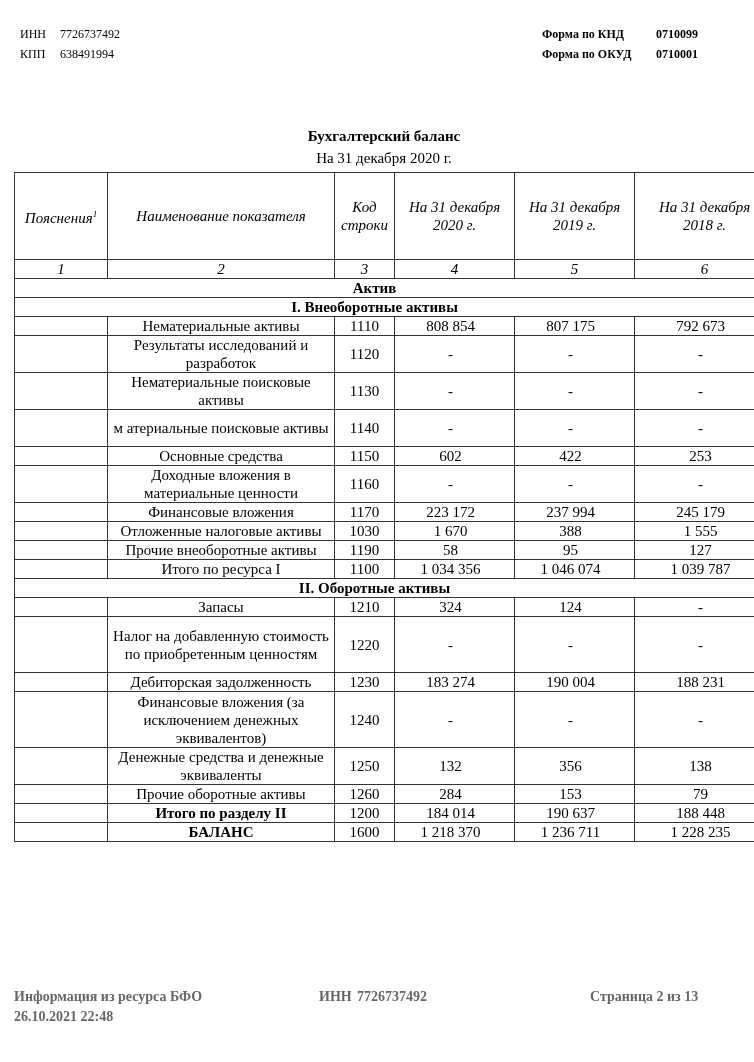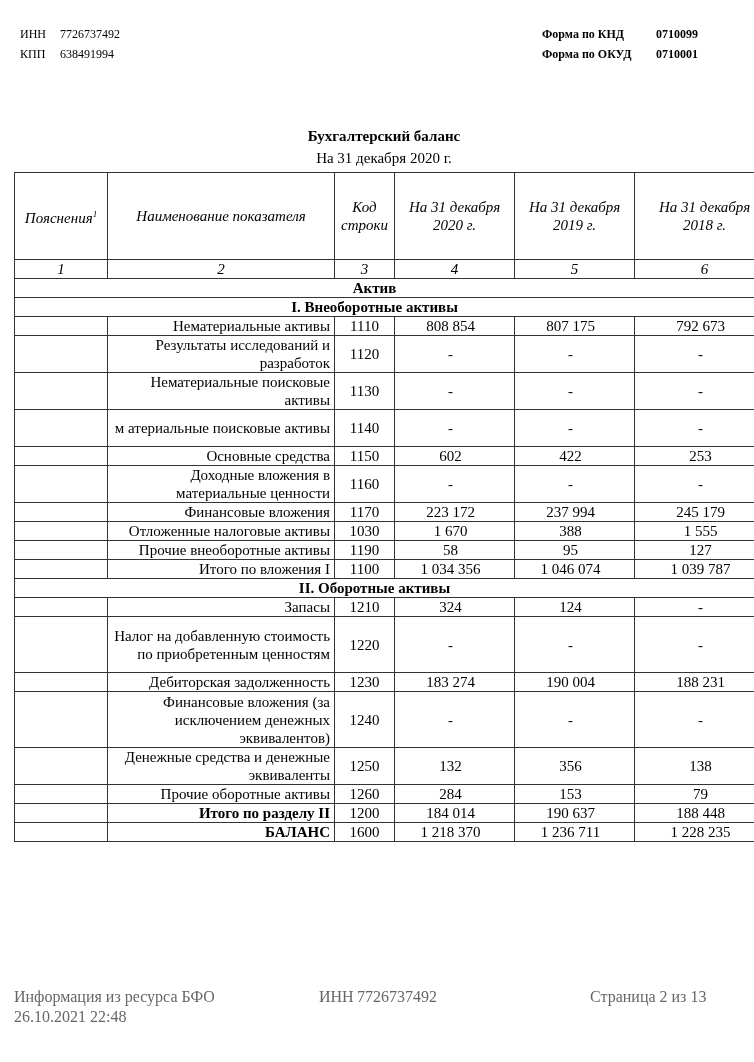--- a/index.html
+++ b/index.html
@@ -25,30 +25,30 @@
   table.bal col.c2 { width: 227px; }
   table.bal col.c3 { width: 60px; }
   table.bal col.c4 { width: 120px; }
   table.bal col.c5 { width: 120px; }
   table.bal col.c6 { width: 140px; }
   tr.head td { height: 78px; font-style: italic; text-align: center; font-size: 15px; }
   tr.head td.c1 { padding: 4px 2px; }
   tr.nums td { height: 18px; font-style: italic; text-align: center; }
   tr.sect td { height: 17px; font-weight: bold; text-align: center; padding: 0; }
   tr.sect td span { position: relative; left: -20px; text-align: right; }
-  td.name { text-align: right; }
+  td.name { text-align: center; }
   td.code, td.val { text-align: center; }
   td.val span { position: relative; left: -4px; }
   tr.bold td.name { font-weight: bold; }
   tr.r1 td { height: 17px; }
   tr.r2 td { height: 36px; }
   tr.r3 td { height: 55px; }
   sup { font-size: 9px; }
 
-  .footer { position: absolute; font-size: 16px; color: #666; line-height: 14px; }
+  .footer { position: absolute; font-size: 14px; color: #666; line-height: 14px; font-weight: bold; }
   .f-left { left: 14px; top: 990px; }
   .f-left .row { height: 20px; }
   .f-mid { left: 319px; top: 990px; }
   .f-mid .lbl { display: inline-block; width: 38px; }
   .f-right { left: 590px; top: 990px; }
 </style>
 </head>
 <body>
 
 <div class="hdr hdr-left">
@@ -173,21 +173,21 @@
       <tr class="r1">
         <td class="notes"></td>
         <td class="name">Прочие внеоборотные активы</td>
         <td class="code">1190</td>
         <td class="val"><span>58</span></td>
         <td class="val"><span>95</span></td>
         <td class="val"><span>127</span></td>
       </tr>
       <tr class="r1">
         <td class="notes"></td>
-        <td class="name">Итого по вложения I</td>
+        <td class="name">Итого по ресурса I</td>
         <td class="code">1100</td>
         <td class="val"><span>1 034 356</span></td>
         <td class="val"><span>1 046 074</span></td>
         <td class="val"><span>1 039 787</span></td>
       </tr>
     </tbody>
   <tbody>
       <tr class="sect" id="s2head">
     <td colspan="6"><span>II. Оборотные активы</span></td>
   </tr>

